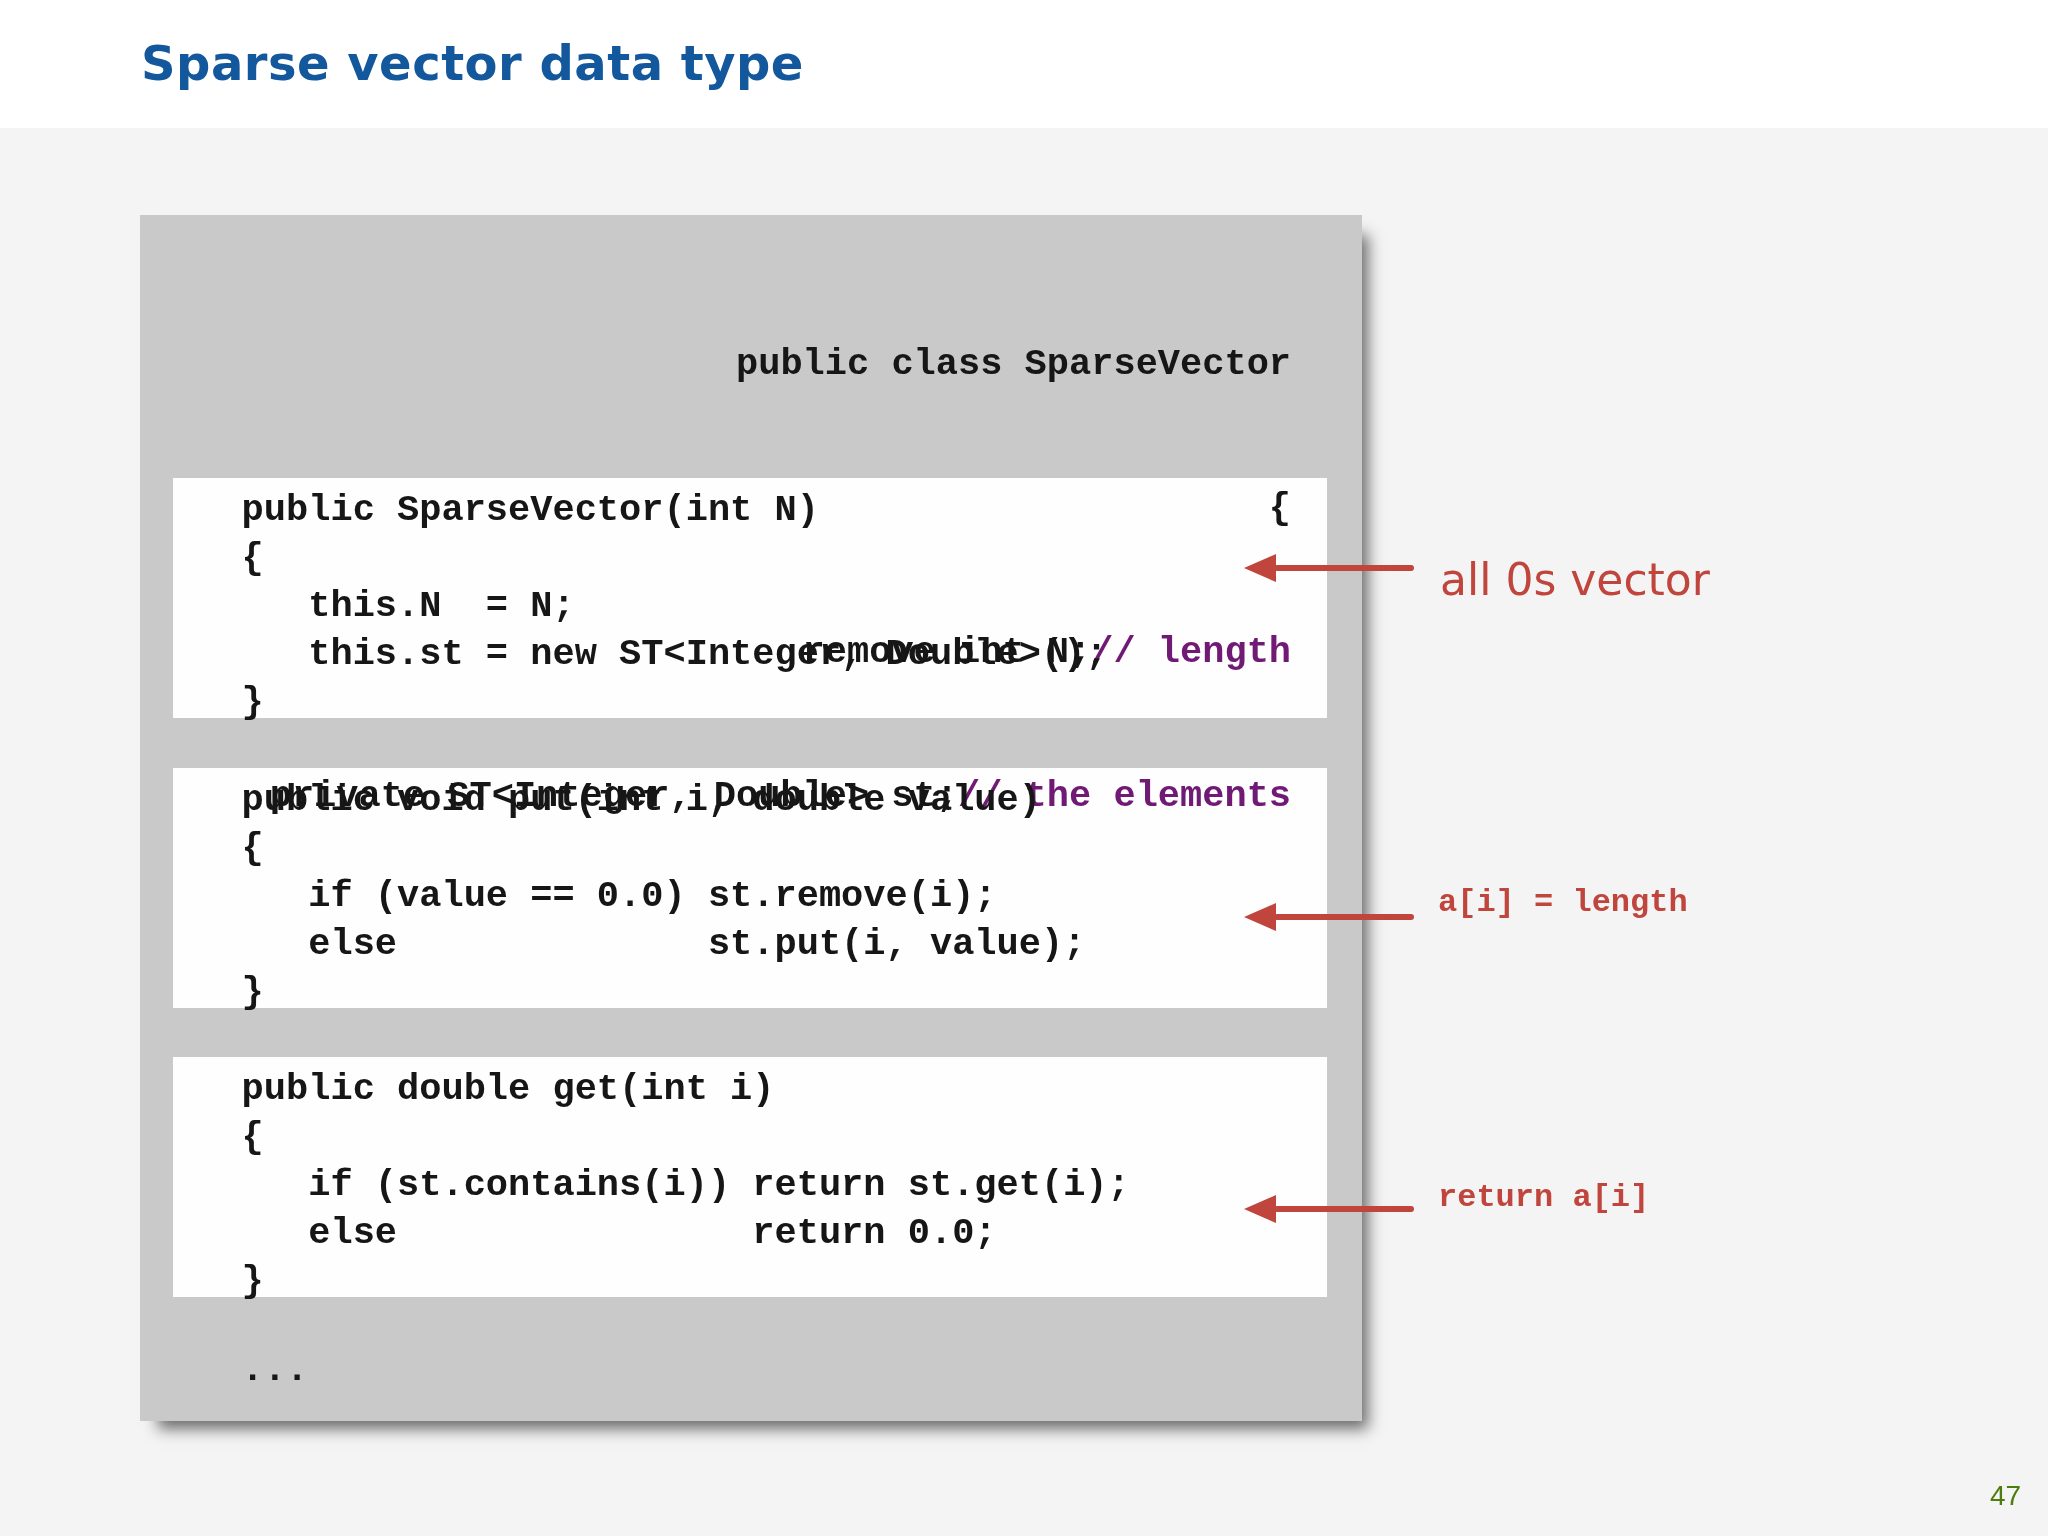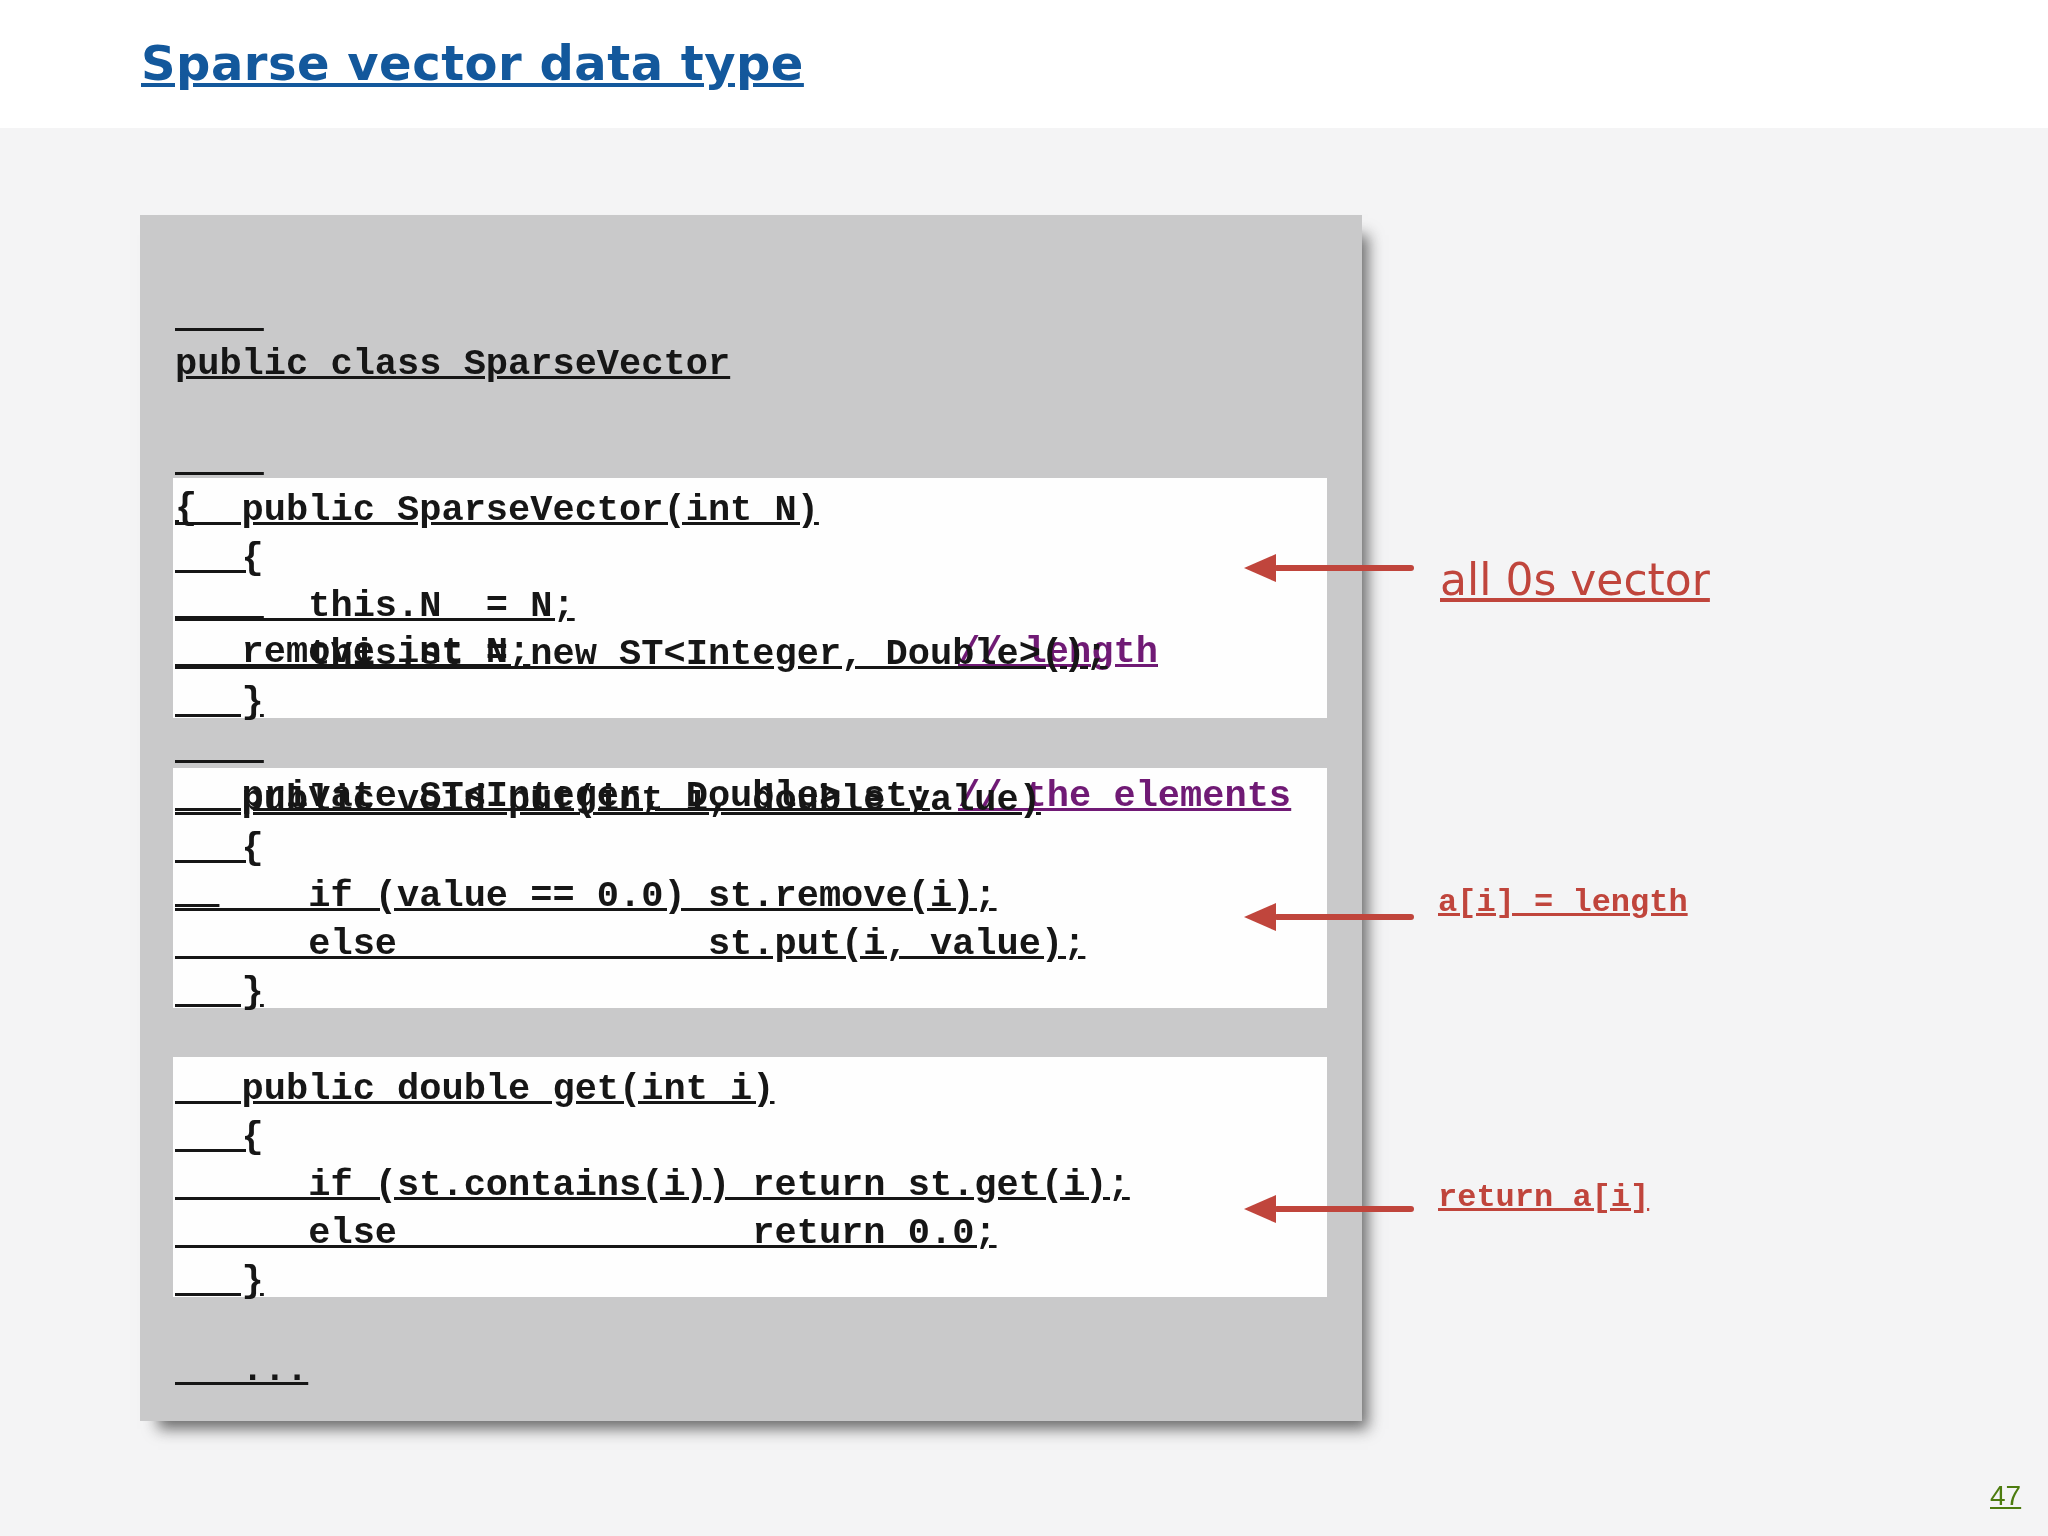--- a/index.html
+++ b/index.html
@@ -1,15 +1,15 @@
 <!DOCTYPE html>
 <html><head>
 <meta charset="utf-8">
 <style>
-  * { margin:0; padding:0; box-sizing:border-box;text-decoration:underline; }
+  * { margin:0; padding:0; box-sizing:border-box; }
   html,body { width:2048px; height:1536px; }
   body {
     position:relative;
     background:#f4f4f5;
     font-family:"Liberation Sans", sans-serif;
     overflow:hidden;
   }
   .slide { position:absolute; inset:0; }
 
   
@@ -43,21 +43,21 @@
 
   
   .code {
     position:absolute; left:175px;
     font-family:"Liberation Mono", monospace;
     font-weight:700;
     font-size:37px; line-height:48px;
     color:#161616;
     white-space:pre;
   }
-  .code .codeline { white-space:pre; }
+  .code .codeline { white-space:pre;text-align:right; }
   .fieldcode { display:inline-block; white-space:pre; width:783px; }
   .comment { color:#701a75; }
   .code-top      { top:244px; }
   .code-ctor     { top:486px; }
   .code-put      { top:776px; }
   .code-get      { top:1065px; }
   .code-ellipsis { top:1346px; }
 
   
   .arrow {

